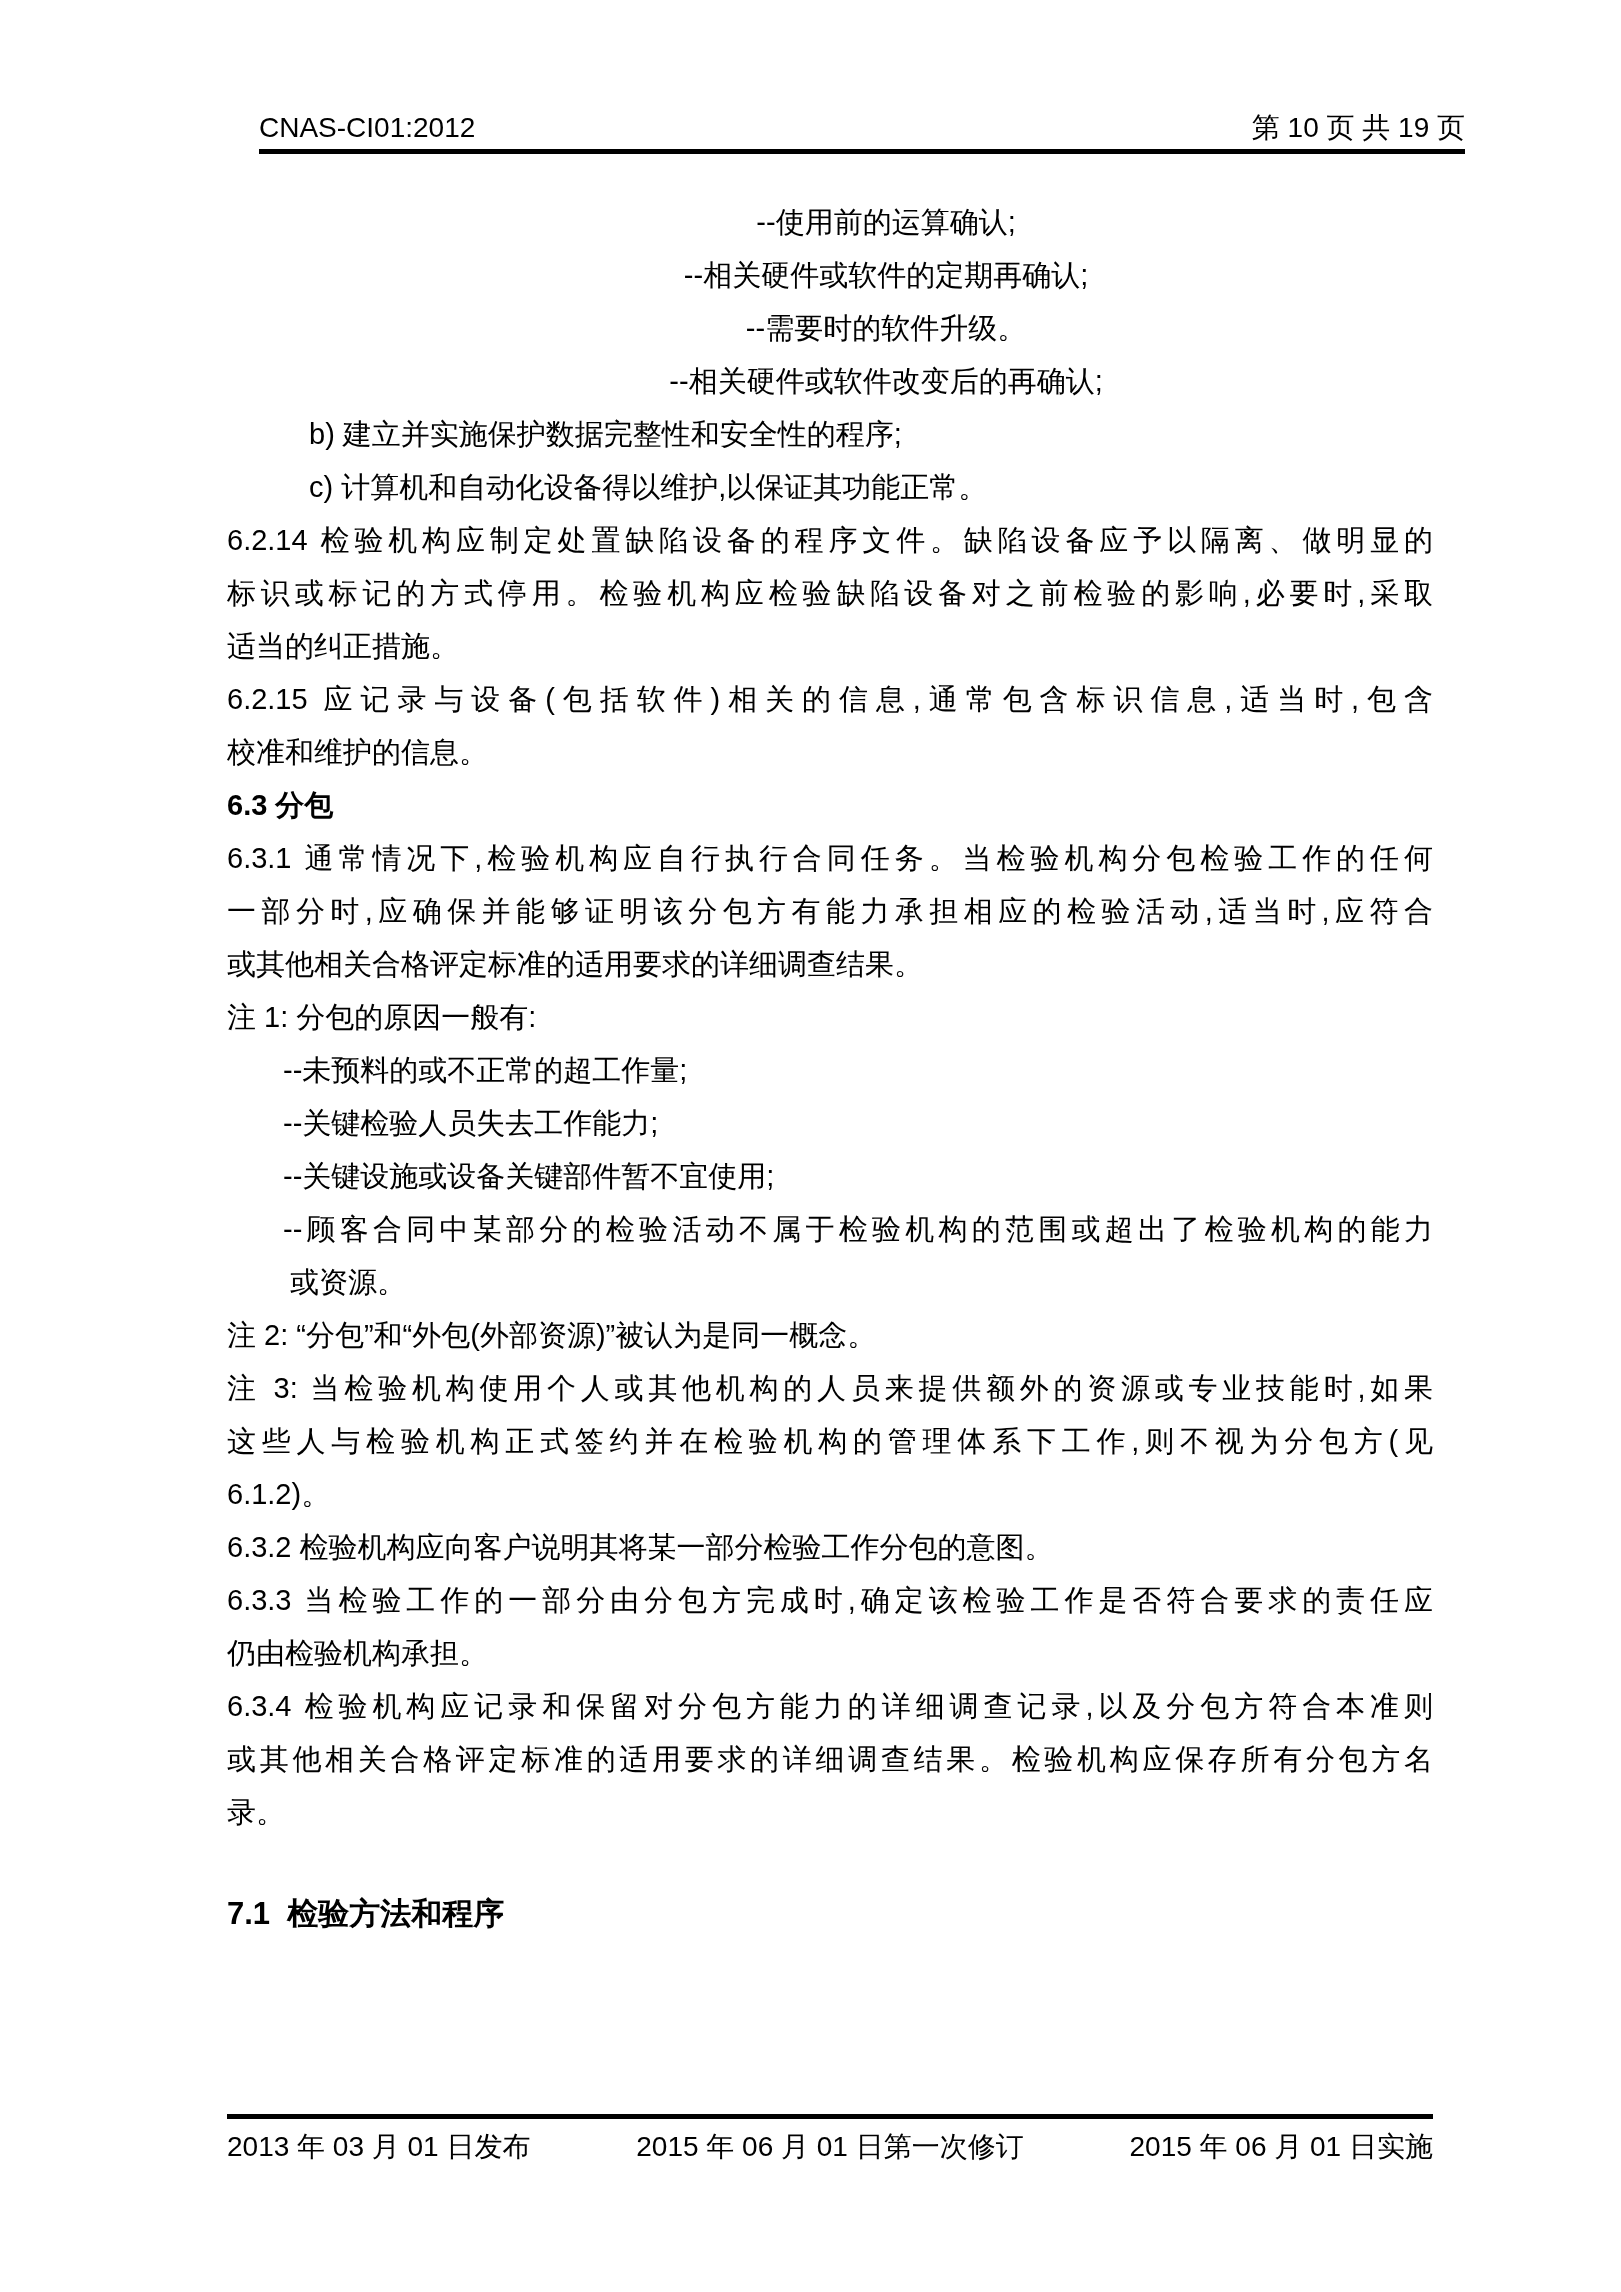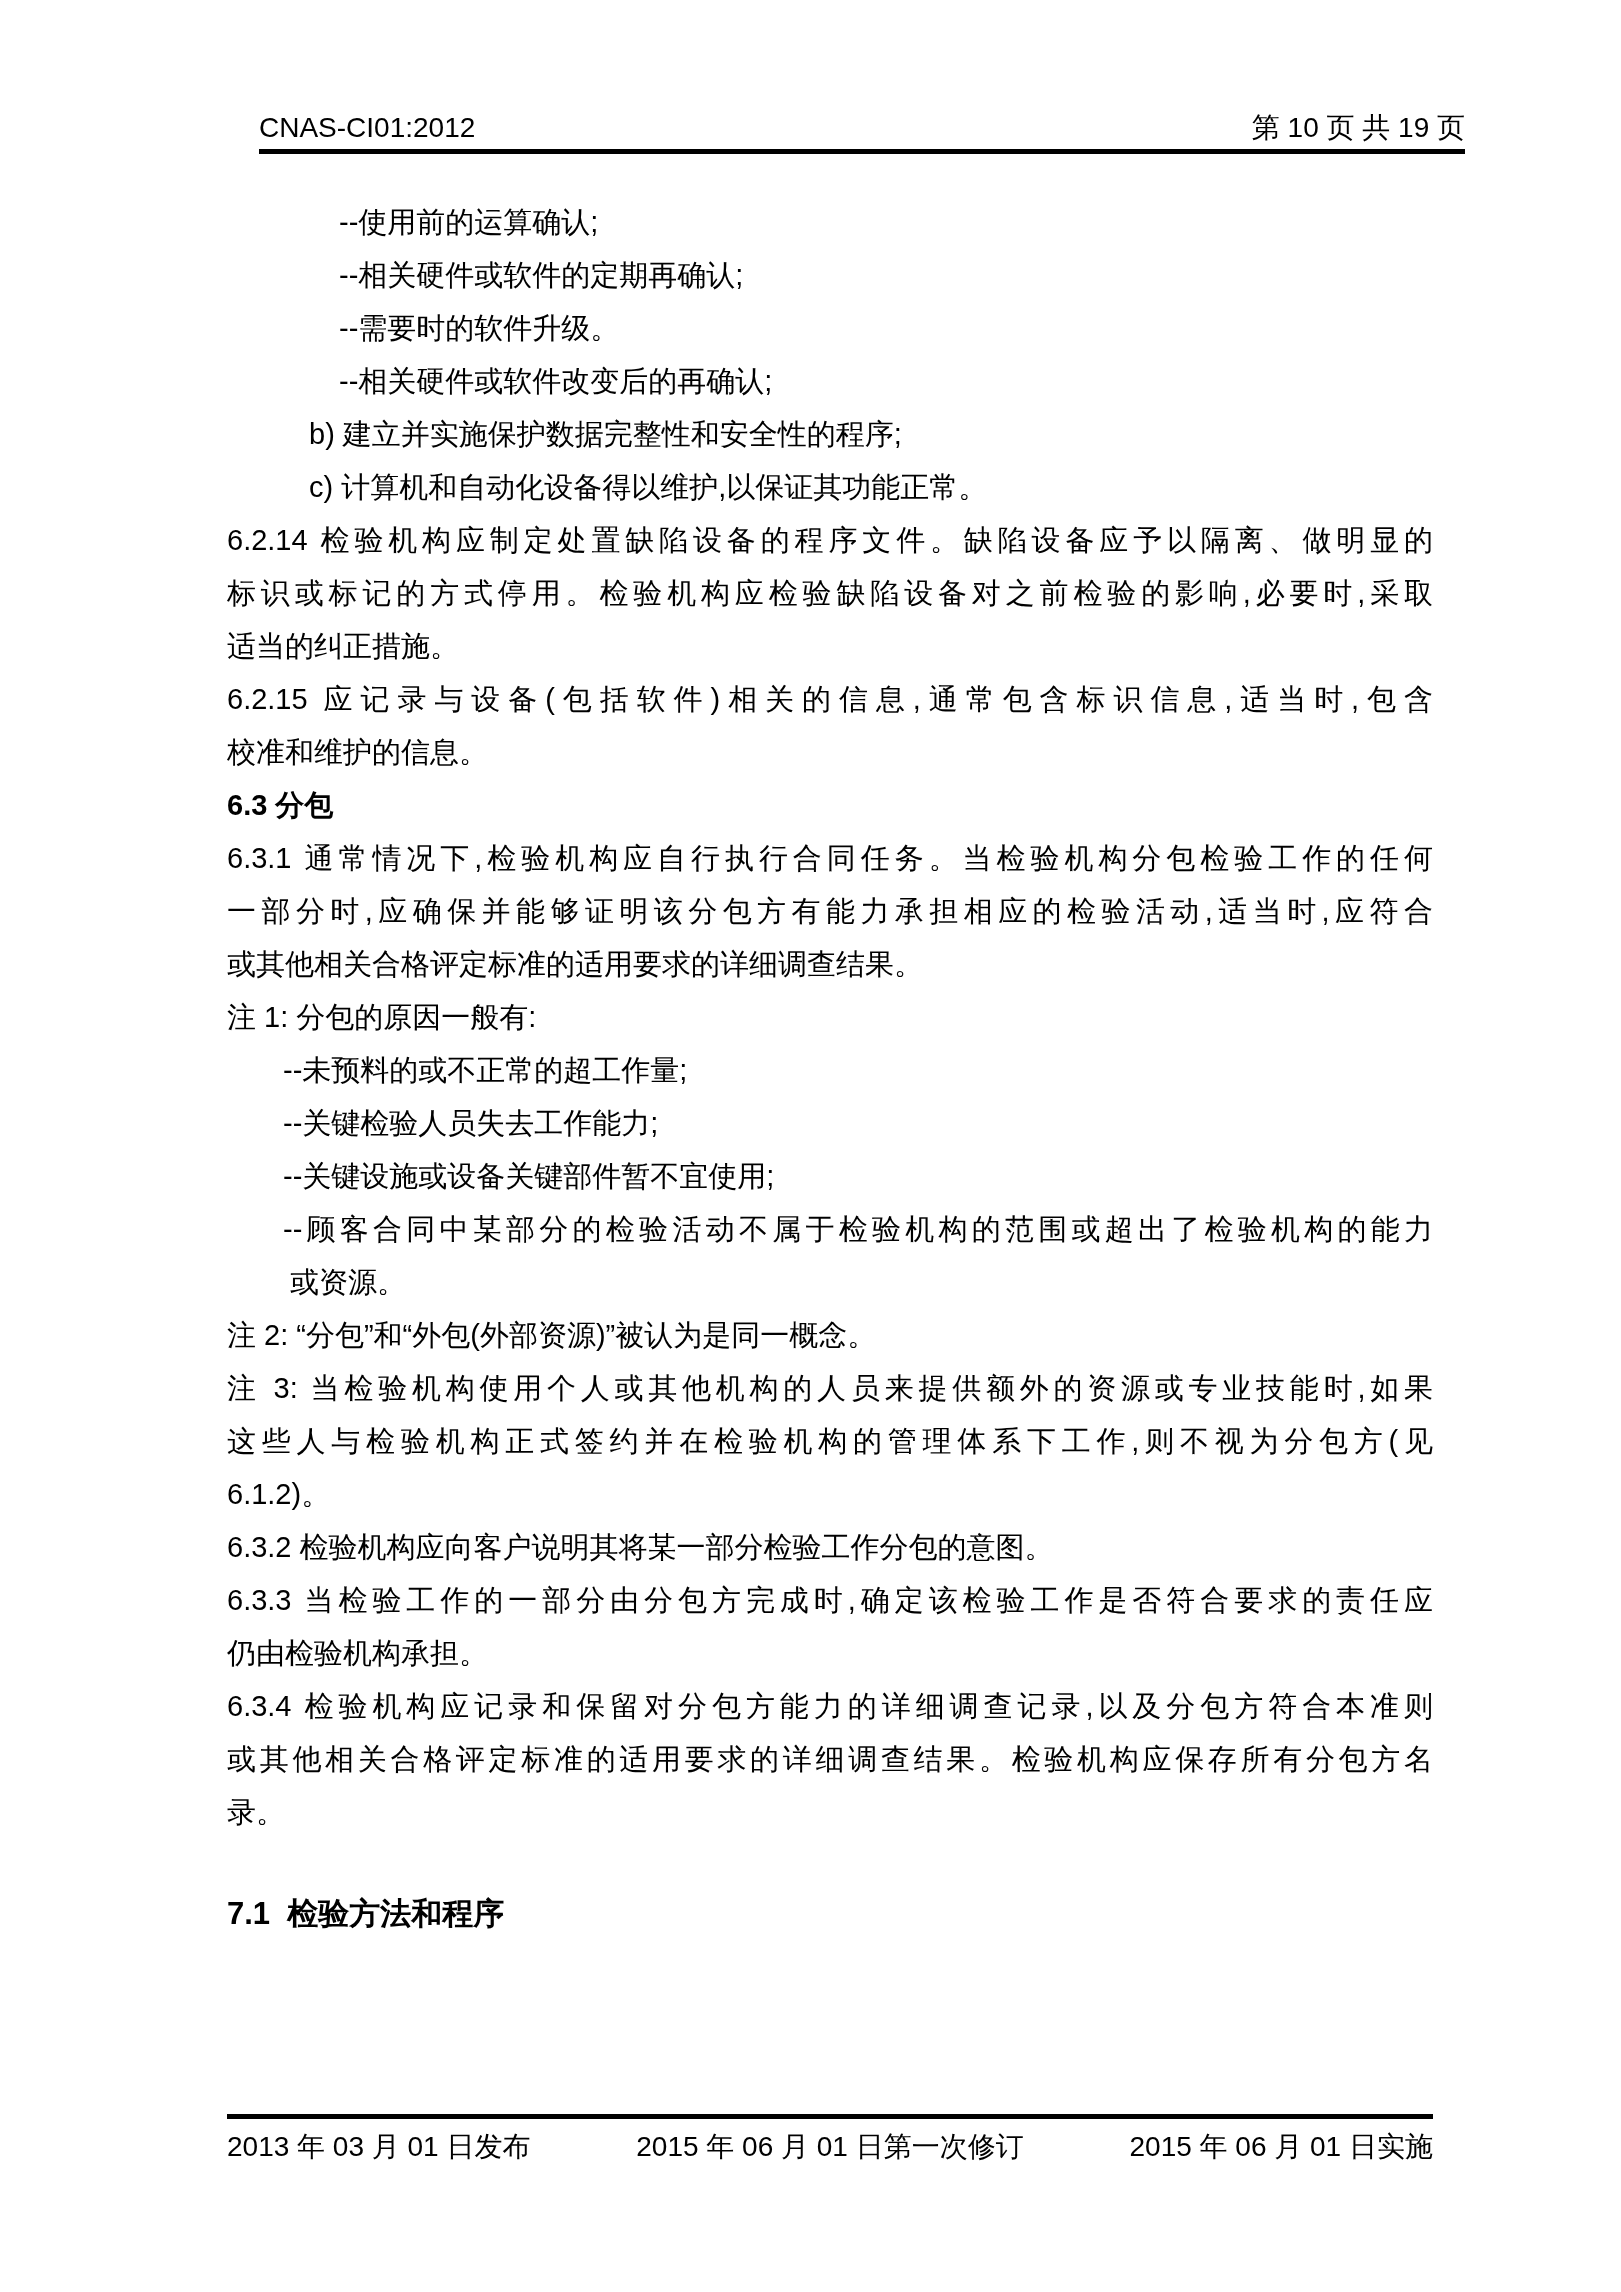--- a/index.html
+++ b/index.html
@@ -37,21 +37,21 @@
   .content{
     position:absolute;
     left:227px; top:196px;
     width:1206px;
   }
   .ln{
     line-height:53px;
     font-size:29px;
     white-space:pre-wrap;
   }
-  .dash1{padding-left:112px;}
+  .dash1{padding-left:112px;text-align:center;}
   .letter{padding-left:82px;}
   .dash2{padding-left:56px;}
   .cont2{padding-left:63px;}
   .j{
     white-space:normal;
     text-align:justify;
     text-align-last:justify;
     text-justify:inter-character;
     text-justify:distribute;
   }

